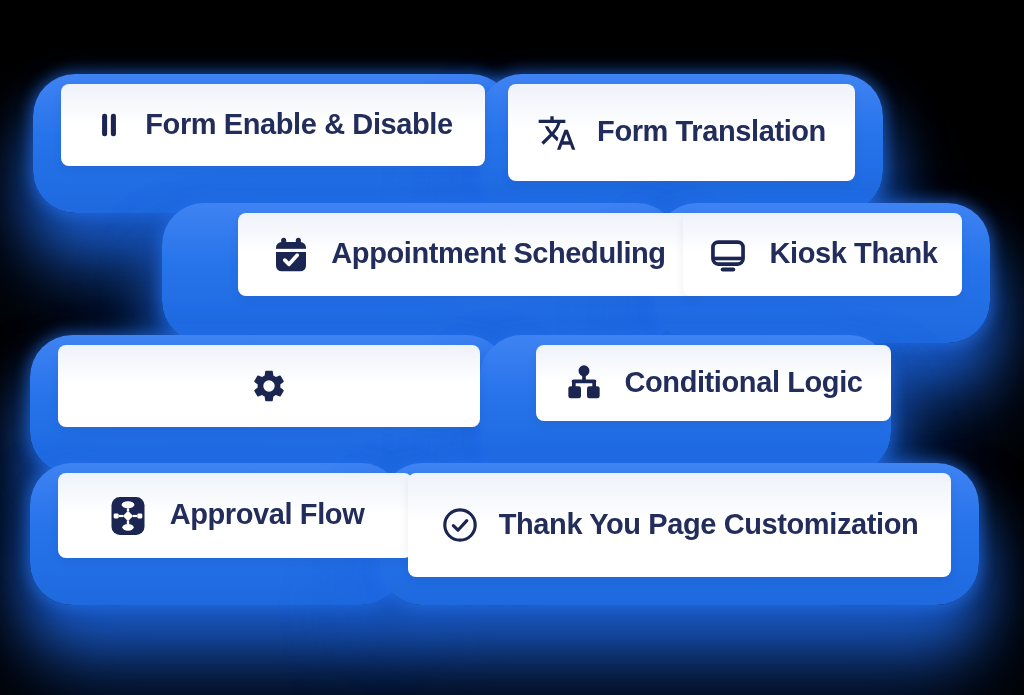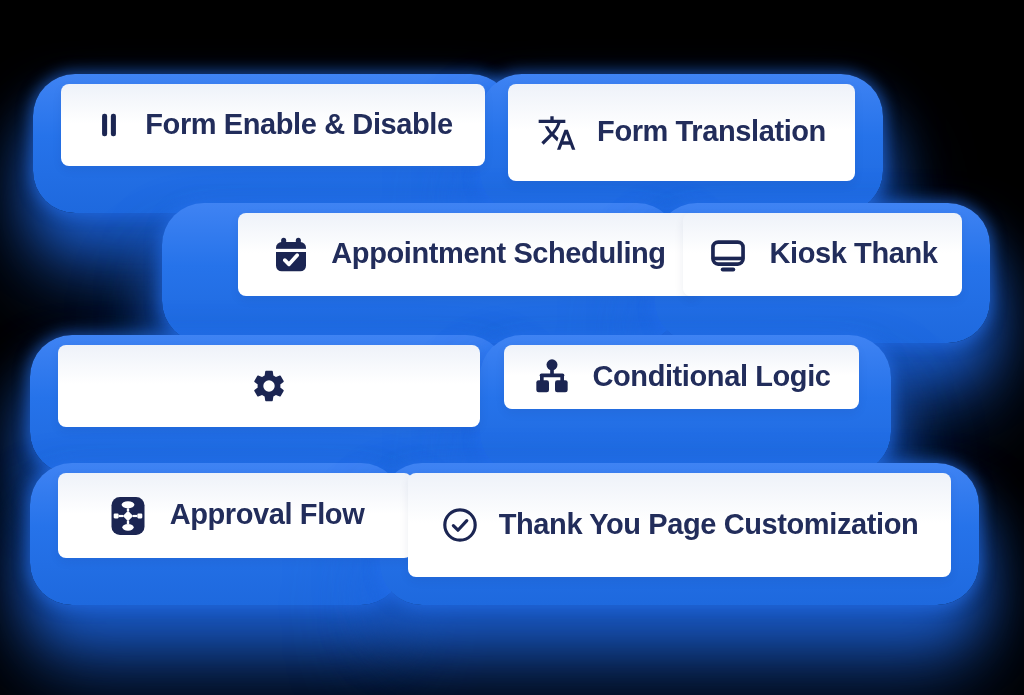--- a/index.html
+++ b/index.html
@@ -30,21 +30,21 @@
     position:absolute;border-radius:8px;
     background:linear-gradient(180deg,#eef2f9 0%,#ffffff 48%);
     display:flex;align-items:center;justify-content:center;gap:20px;
     box-shadow:0 4px 10px rgba(20,40,90,.08);
   }
   .p0{left:61px;top:84px;width:424px;height:82px;}
   .p1{left:508px;top:84px;width:347px;height:97px;}
   .p2{left:190px;top:213px;width:461px;height:83px;margin-left:48px;}
   .p3{left:683px;top:213px;width:279px;height:83px;}
   .p4{left:58px;top:345px;width:422px;height:82px;}
-  .p5{left:504px;top:345px;width:355px;height:64px;}
+  .p5{left:536px;top:345px;width:355px;height:76px;}
   .p6{left:58px;top:473px;width:354px;height:85px;}
   .p7{left:408px;top:473px;width:543px;height:104px;}
   .pill .label{
     font-size:29px;font-weight:700;color:#222d5b;
     letter-spacing:-0.4px;white-space:nowrap;line-height:1;
     padding-bottom:2px;
   }
   .icn{flex:0 0 auto;display:block;}
 </style>
 </head>

